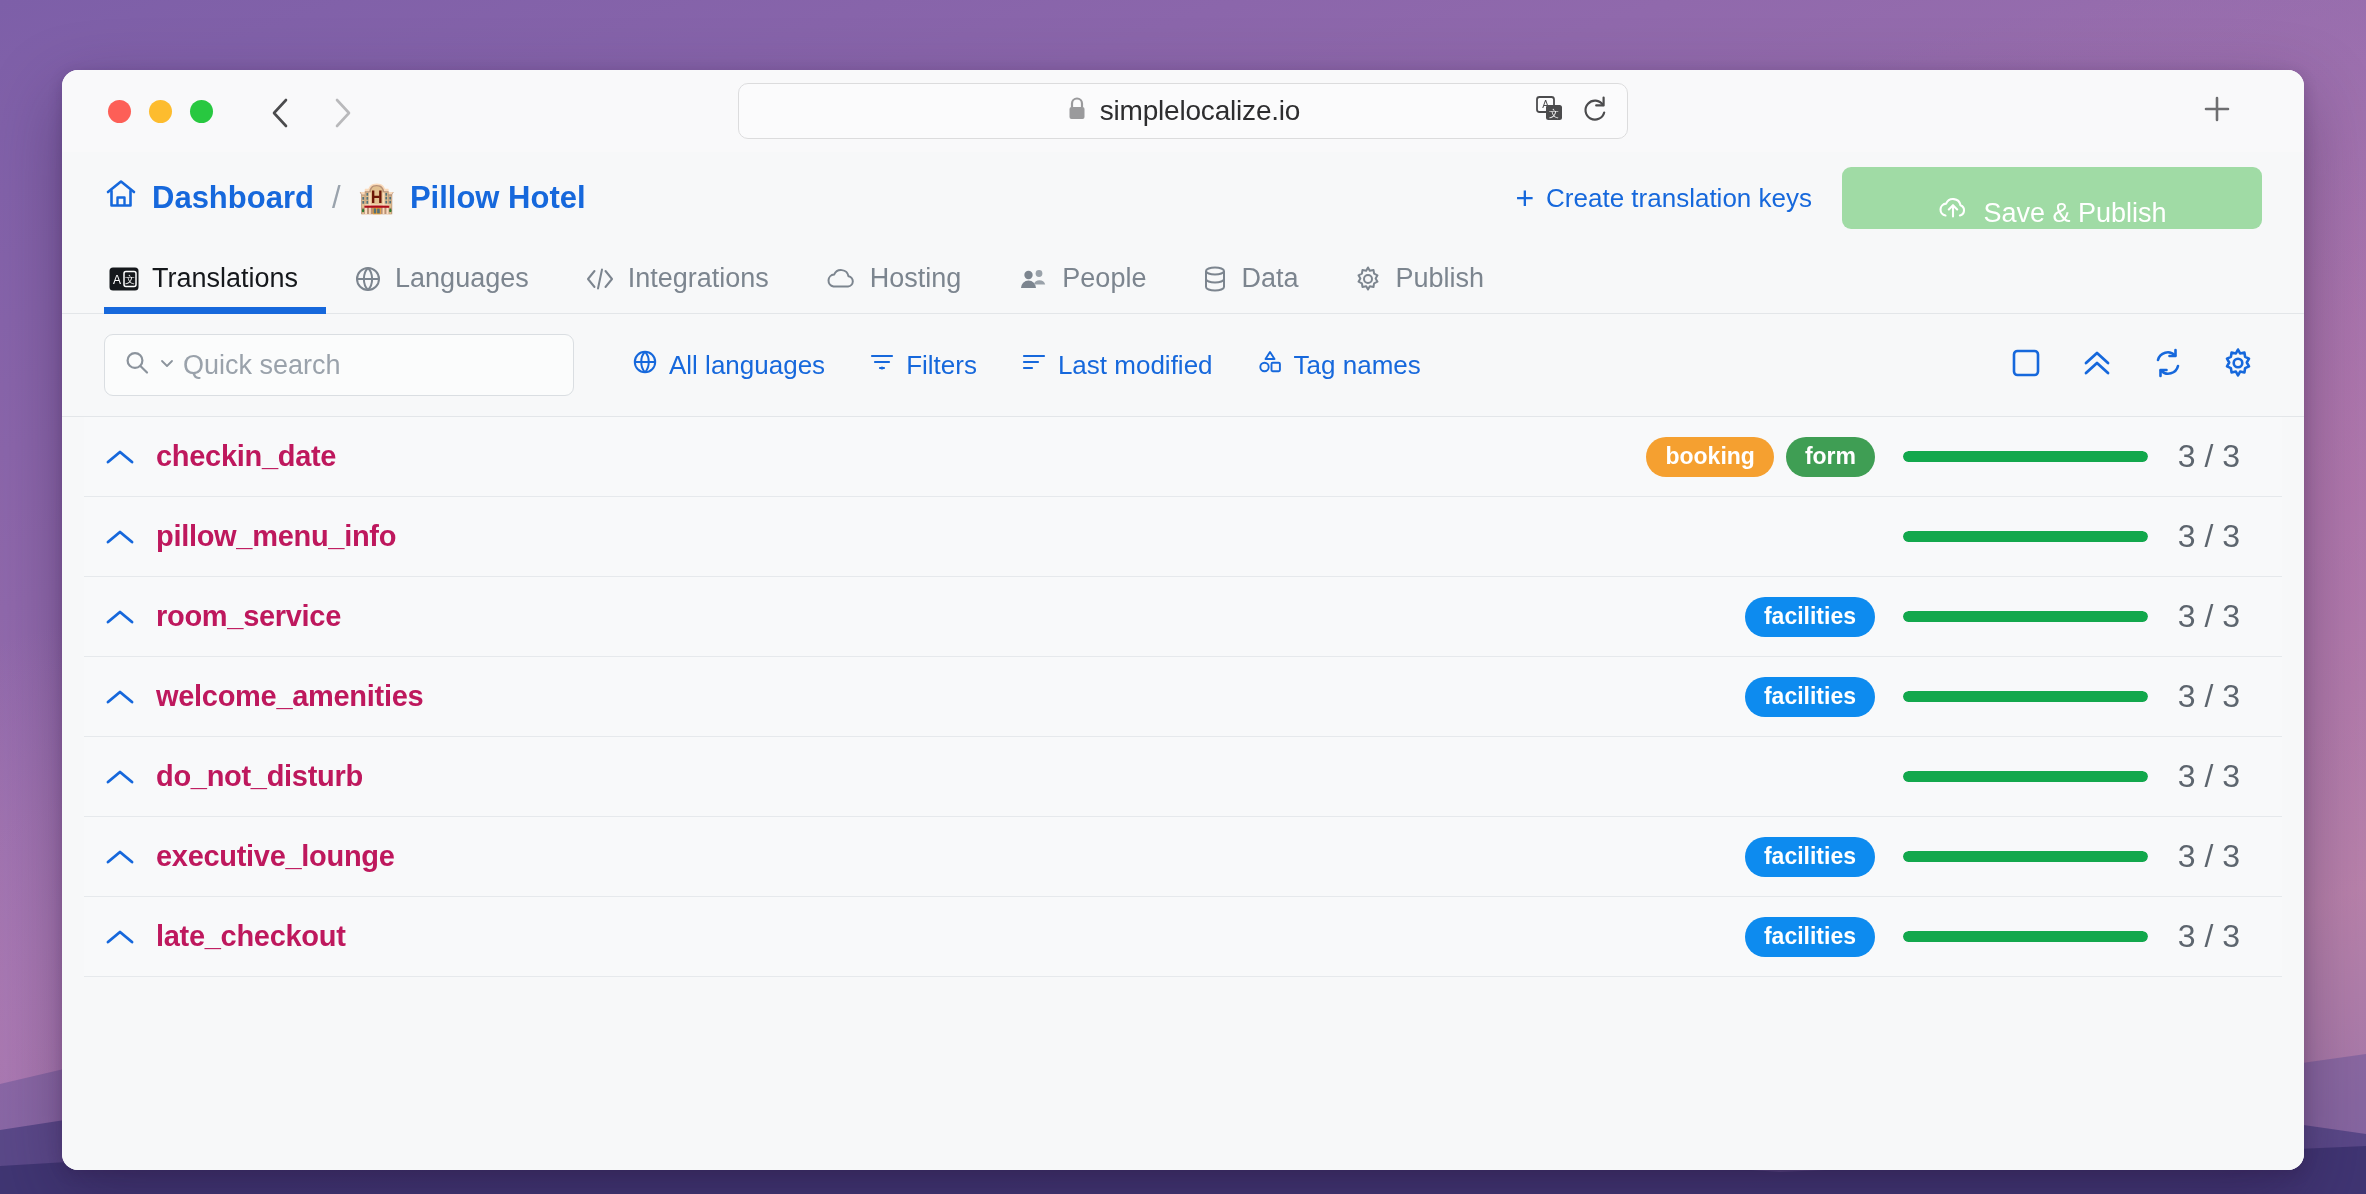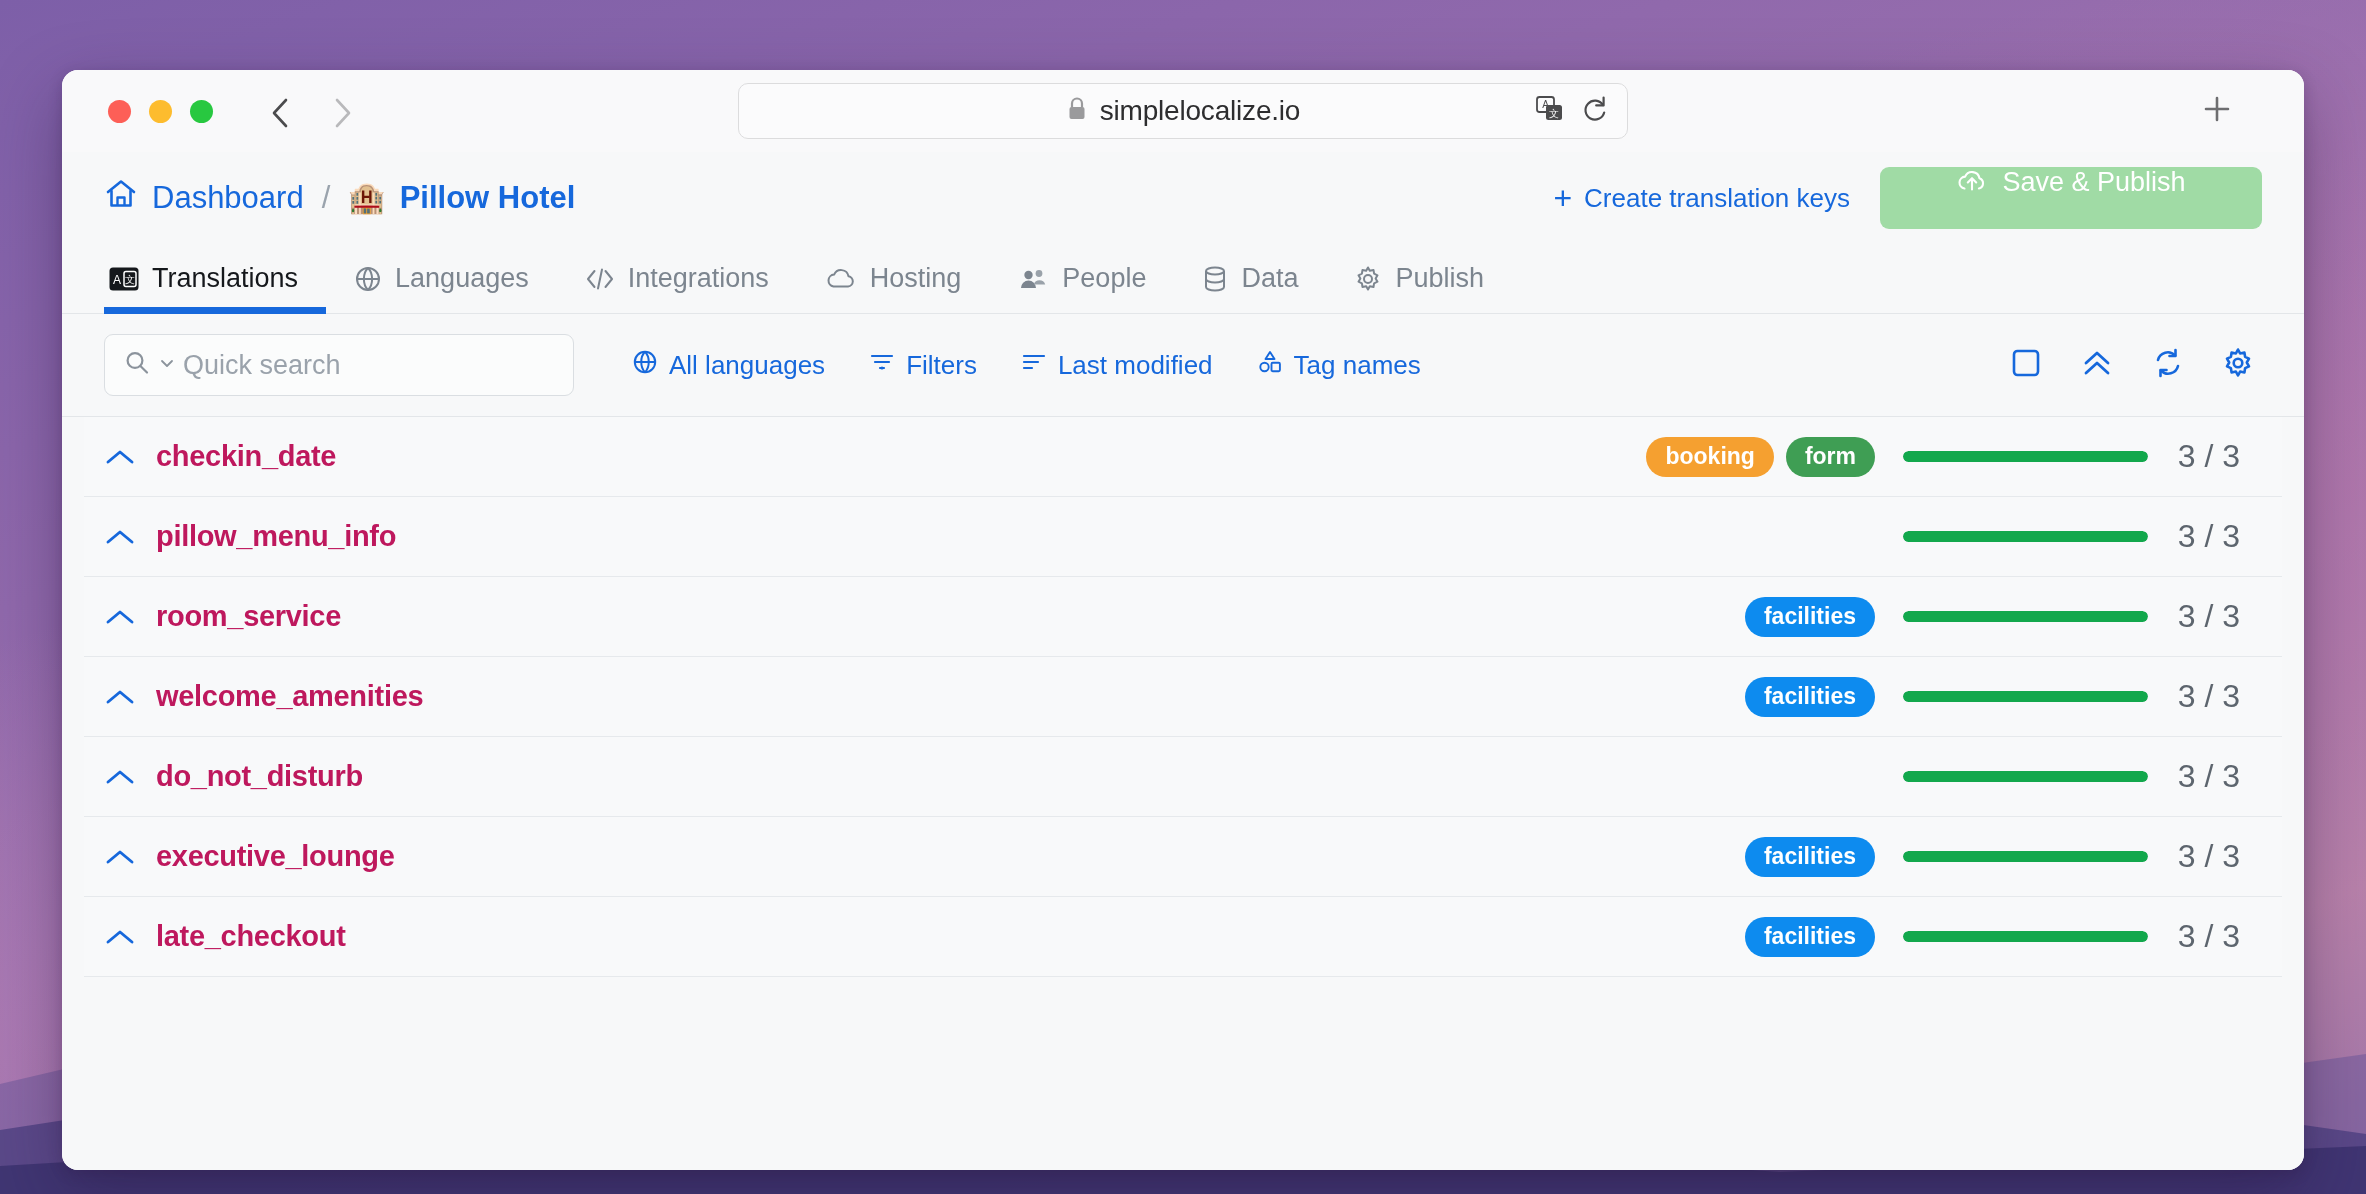--- a/index.html
+++ b/index.html
@@ -121,21 +121,21 @@
     padding: 0 42px 0 42px;
     background: #f7f8f9;
   }
   #breadcrumb {
     display: flex;
     align-items: center;
     gap: 14px;
     font-size: 31px;
   }
   #breadcrumb .home-ico { display: block; }
-  .crumb-dash { color: #1668dc; font-weight: 400; }
+  .crumb-dash { color: #1668dc; font-weight: 700; }
   .crumb-sep { color: #9aa3ad; font-weight: 300; padding: 0 4px; }
   .crumb-emoji { font-size: 30px; line-height: 1; }
   .crumb-proj { color: #1668dc; font-weight: 700; }
 
   #topbar-actions {
     margin-left: auto;
     display: flex;
     align-items: center;
     gap: 30px;
   }
@@ -143,24 +143,24 @@
     display: flex;
     align-items: center;
     gap: 12px;
     color: #1668dc;
     font-size: 26px;
     cursor: pointer;
   }
   #create-keys .plus { font-size: 32px; font-weight: 400; line-height: 1; }
   #save-publish {
     display: flex;
-    align-items: flex-start;
+    align-items: flex-end;
     justify-content: center;
     gap: 14px;
-    width: 382px;
+    width: 420px;
     height: 62px;
     border-radius: 9px;
     background: #a0dba5;
     color: #ffffff;
     font-size: 27px;
     border: none;
     cursor: default;
   }
 
   

